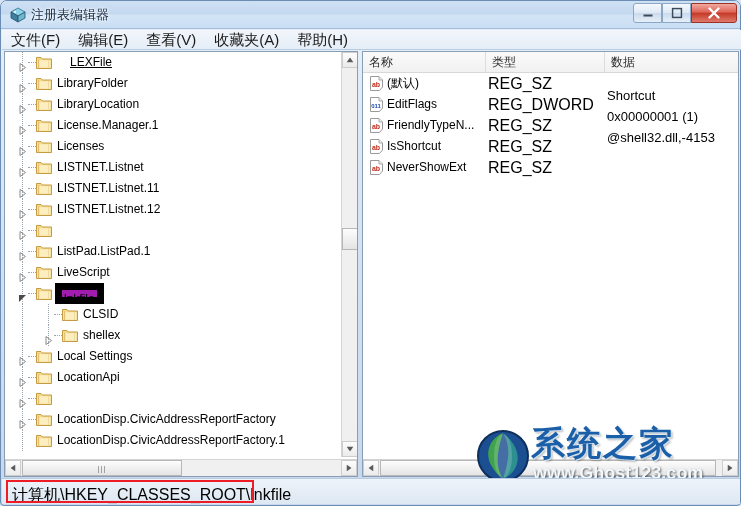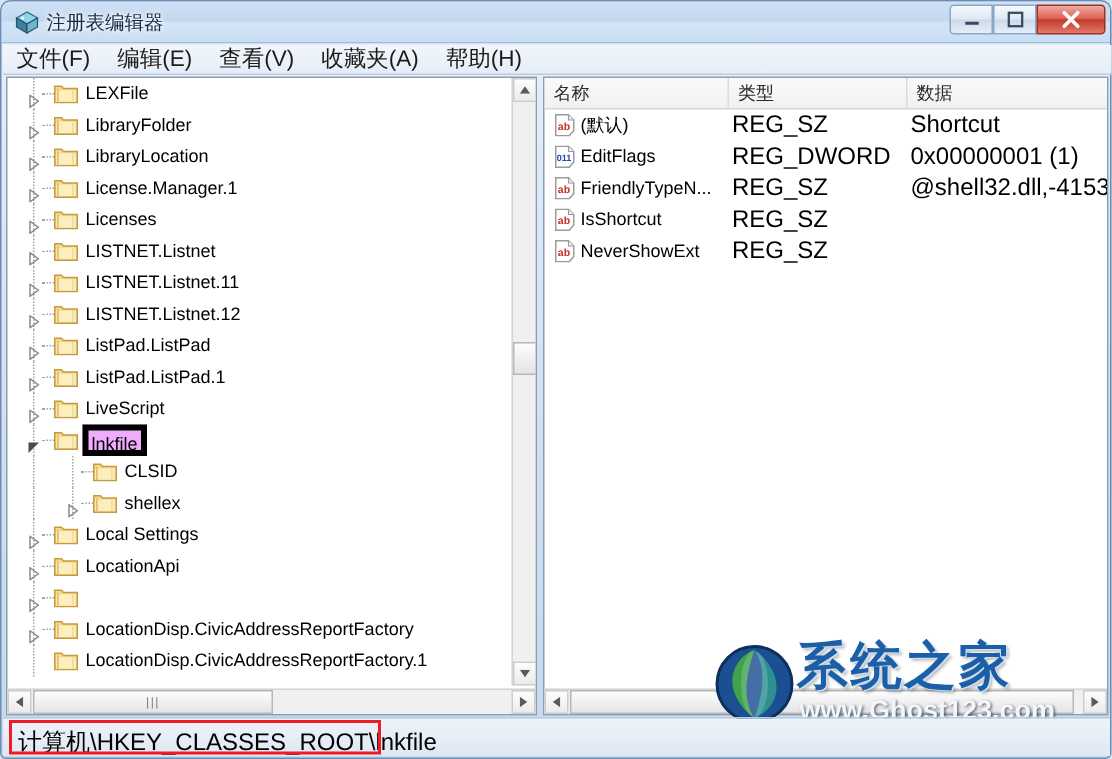--- a/index.html
+++ b/index.html
@@ -95,22 +95,22 @@
   .tnode .vline {
     position: absolute; top: 0; width: 1px; height: 21px;
     border-left: 1px dotted #9aa5ae;
   }
   .tnode .folder { position: absolute; top: 3px; width: 16px; height: 14px; }
   .tnode .tlabel {
     position: absolute; top: 0; font-size: 12px; color: #000;
     padding: 0 2px;
   }
   .tnode.selected .tlabel {
-    background: #f0abfc;
-    border: 4px solid #000000;
+    background: #a21caf;
+    border: 7px solid #000000;
     line-height: 19px; height: 21px;
   }
 
   
   .vscroll {
     position: absolute; right: 0; top: 0; width: 16px;
     background: #f0f0f0; border-left: 1px solid #d4d4d4;
   }
   .hscroll {
     position: absolute; left: 0; bottom: 0; height: 16px;
@@ -146,21 +146,21 @@
     position: absolute; top: 0; height: 20px; line-height: 20px;
     font-size: 12px; color: #2b2b2b; padding-left: 6px;
     border-right: 1px solid #dcdcdc; cursor: default;
     white-space: nowrap; overflow: hidden;
   }
   #list-rows { position: absolute; left: 0; top: 21px; width: 375px; }
   .lrow { position: relative; height: 21px; line-height: 21px; white-space: nowrap; cursor: default; }
   .lrow .vicon { position: absolute; left: 6px; top: 3px; width: 15px; height: 15px; }
   .lrow .vname { position: absolute; left: 24px; top: 0; font-size: 12px; color: #000; }
   .lrow .vtype { position: absolute; left: 125px; top: 0; font-size: 16px; color: #000; }
-  .lrow .vdata { position: absolute; left: 244px; top: 0; font-size: 16px; color: #000; }
+  .lrow .vdata { position: absolute; left: 244px; top: 12px; font-size: 13px; color: #000; }
 
   
   #statusbar {
     position: absolute; left: 1px; bottom: 1px; width: 738px; height: 26px;
     background: linear-gradient(180deg,#eef3f9 0%,#dde8f3 100%);
     border-top: 1px solid #b9cde2;
   }
   #status-text {
     position: absolute; left: 10px; top: 6px;
     font-size: 16px; color: #000; white-space: nowrap;
@@ -244,21 +244,21 @@
             <span class="twist" style="left: 13px;"><svg width="9" height="9" viewBox="0 0 9 9">
                 <polygon points="2,0.5 7.5,4.5 2,8.5" fill="none" stroke="#8a8a8a" stroke-width="1"></polygon>
               </svg></span>
             <span class="dots" style="left: 23px;"></span>
             <span class="folder" style="left: 31px;"><svg width="16" height="14" viewBox="0 0 16 14">
                 <path d="M0.5 2.5 L5 2.5 L6.3 4 L15.5 4 L15.5 13.5 L0.5 13.5 Z" fill="#f6d98a" stroke="#c59b42" stroke-width="1"></path>
                 <path d="M1.5 5.2 L14.5 5.2 L14.5 12.7 L1.5 12.7 Z" fill="#fdeec0"></path>
                 <path d="M2.6 4.2 L2.6 13.2" stroke="#e2c071" stroke-width="1.2"></path>
                 <path d="M12.6 5.2 L12.6 12.7" stroke="#ead9a0" stroke-width="1"></path>
               </svg></span>
-            <span class="tlabel" style="left: 50px;">LEXFile</span>
+            <span class="tlabel" style="left: 63px; text-decoration: underline;">LEXFile</span>
           </div>
           <div class="tnode" style="top: 0px;">
             <div class="vline" style="left: 17px;"></div>
             <span class="twist" style="left: 13px;"><svg width="9" height="9" viewBox="0 0 9 9">
                 <polygon points="2,0.5 7.5,4.5 2,8.5" fill="none" stroke="#8a8a8a" stroke-width="1"></polygon>
               </svg></span>
             <span class="dots" style="left: 23px;"></span>
             <span class="folder" style="left: 31px;"><svg width="16" height="14" viewBox="0 0 16 14">
                 <path d="M0.5 2.5 L5 2.5 L6.3 4 L15.5 4 L15.5 13.5 L0.5 13.5 Z" fill="#f6d98a" stroke="#c59b42" stroke-width="1"></path>
                 <path d="M1.5 5.2 L14.5 5.2 L14.5 12.7 L1.5 12.7 Z" fill="#fdeec0"></path>
@@ -356,21 +356,20 @@
             <span class="twist" style="left: 13px;"><svg width="9" height="9" viewBox="0 0 9 9">
                 <polygon points="2,0.5 7.5,4.5 2,8.5" fill="none" stroke="#8a8a8a" stroke-width="1"></polygon>
               </svg></span>
             <span class="dots" style="left: 23px;"></span>
             <span class="folder" style="left: 31px;"><svg width="16" height="14" viewBox="0 0 16 14">
                 <path d="M0.5 2.5 L5 2.5 L6.3 4 L15.5 4 L15.5 13.5 L0.5 13.5 Z" fill="#f6d98a" stroke="#c59b42" stroke-width="1"></path>
                 <path d="M1.5 5.2 L14.5 5.2 L14.5 12.7 L1.5 12.7 Z" fill="#fdeec0"></path>
                 <path d="M2.6 4.2 L2.6 13.2" stroke="#e2c071" stroke-width="1.2"></path>
                 <path d="M12.6 5.2 L12.6 12.7" stroke="#ead9a0" stroke-width="1"></path>
               </svg></span>
-            <span class="tlabel" style="left: 50px;">ListPad.ListPad</span>
           </div>
           <div class="tnode" style="top: 0px;">
             <div class="vline" style="left: 17px;"></div>
             <span class="twist" style="left: 13px;"><svg width="9" height="9" viewBox="0 0 9 9">
                 <polygon points="2,0.5 7.5,4.5 2,8.5" fill="none" stroke="#8a8a8a" stroke-width="1"></polygon>
               </svg></span>
             <span class="dots" style="left: 23px;"></span>
             <span class="folder" style="left: 31px;"><svg width="16" height="14" viewBox="0 0 16 14">
                 <path d="M0.5 2.5 L5 2.5 L6.3 4 L15.5 4 L15.5 13.5 L0.5 13.5 Z" fill="#f6d98a" stroke="#c59b42" stroke-width="1"></path>
                 <path d="M1.5 5.2 L14.5 5.2 L14.5 12.7 L1.5 12.7 Z" fill="#fdeec0"></path>

